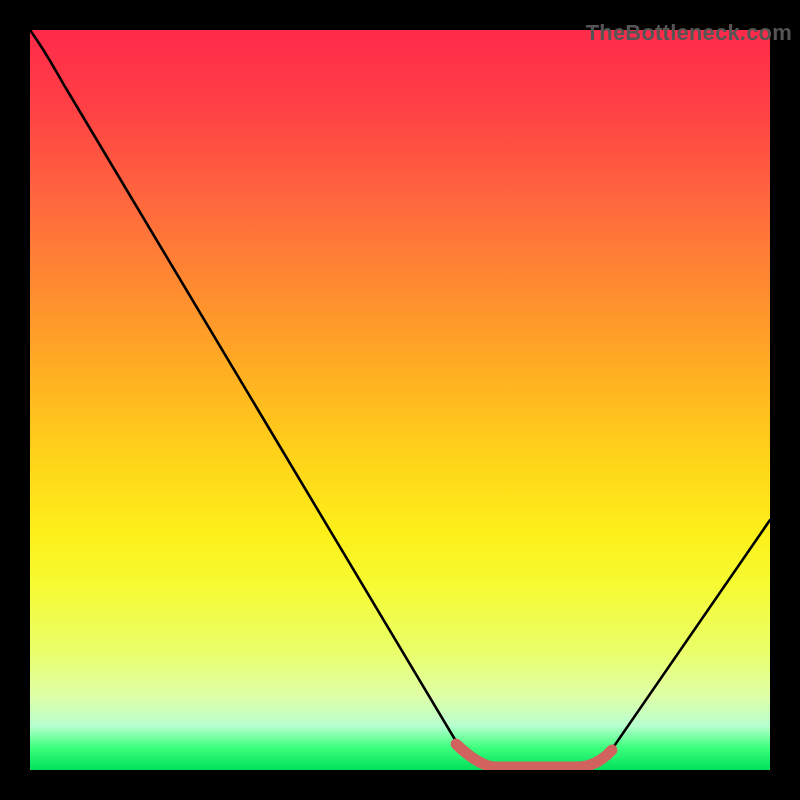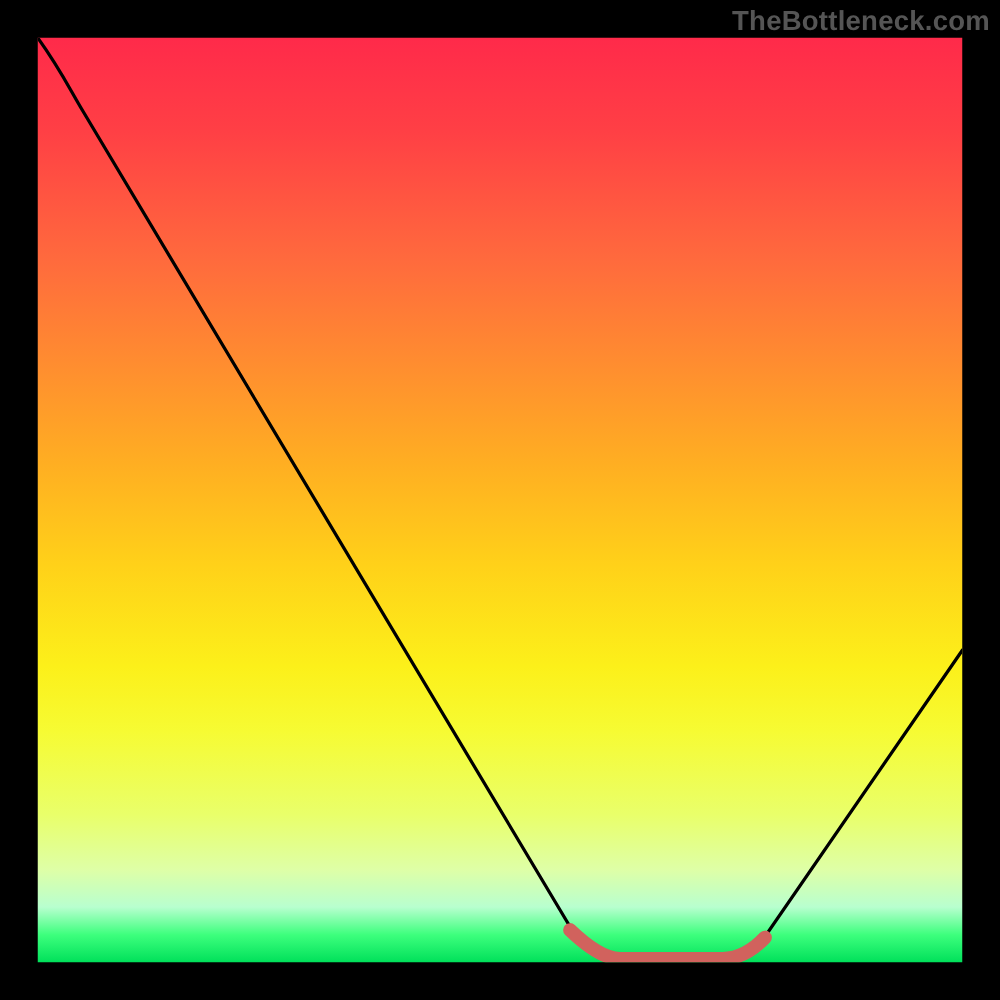--- a/index.html
+++ b/index.html
@@ -12,21 +12,21 @@
     font-family: Arial, Helvetica, sans-serif;
   }
   .frame {
     position: relative;
     width: 800px;
     height: 800px;
     background: #000;
   }
   .watermark {
     position: absolute;
-    top: 4px;
+    top: 20px;
     right: 8px;
     color: #555;
     font-size: 22px;
     font-weight: 600;
     letter-spacing: 0.2px;
     z-index: 10;
   }
   .plot-area {
     position: absolute;
     left: 30px;

